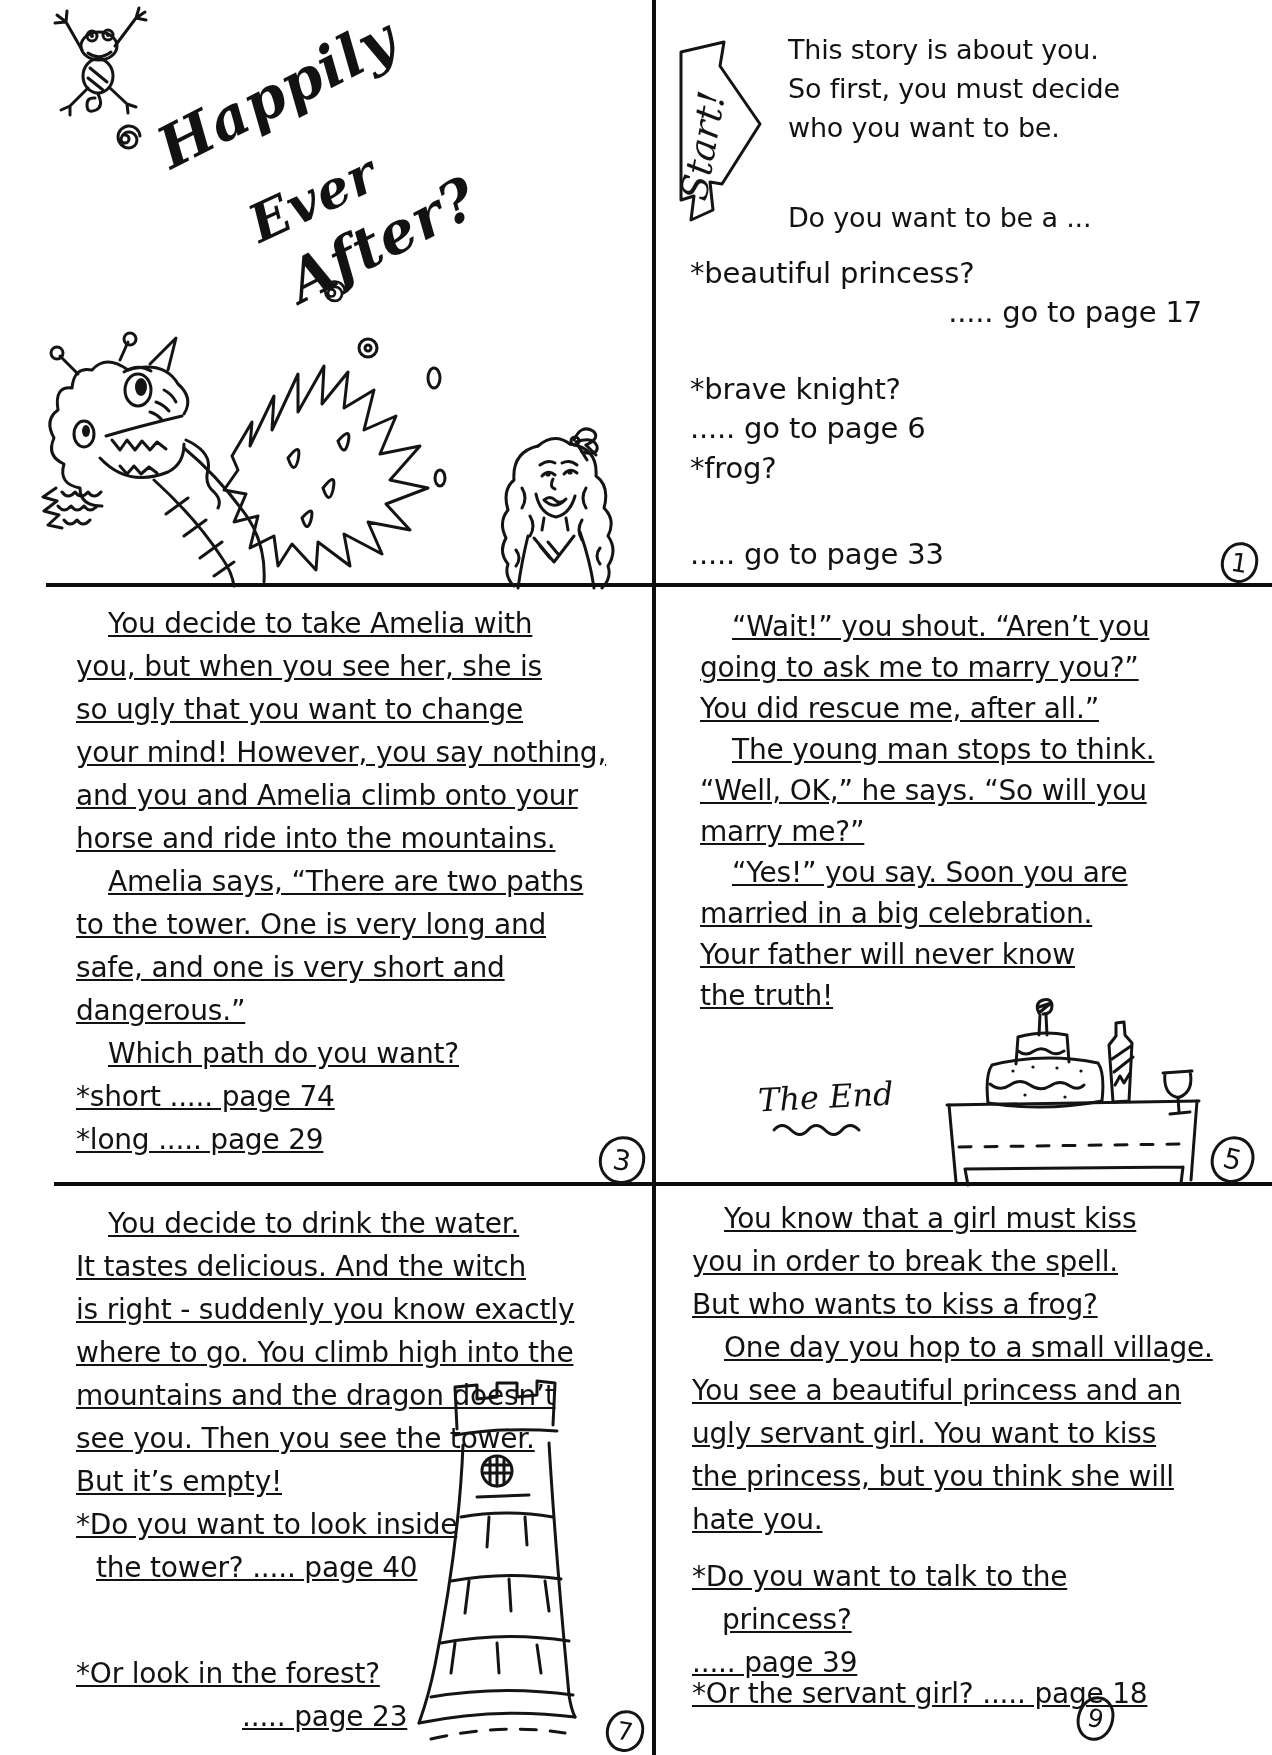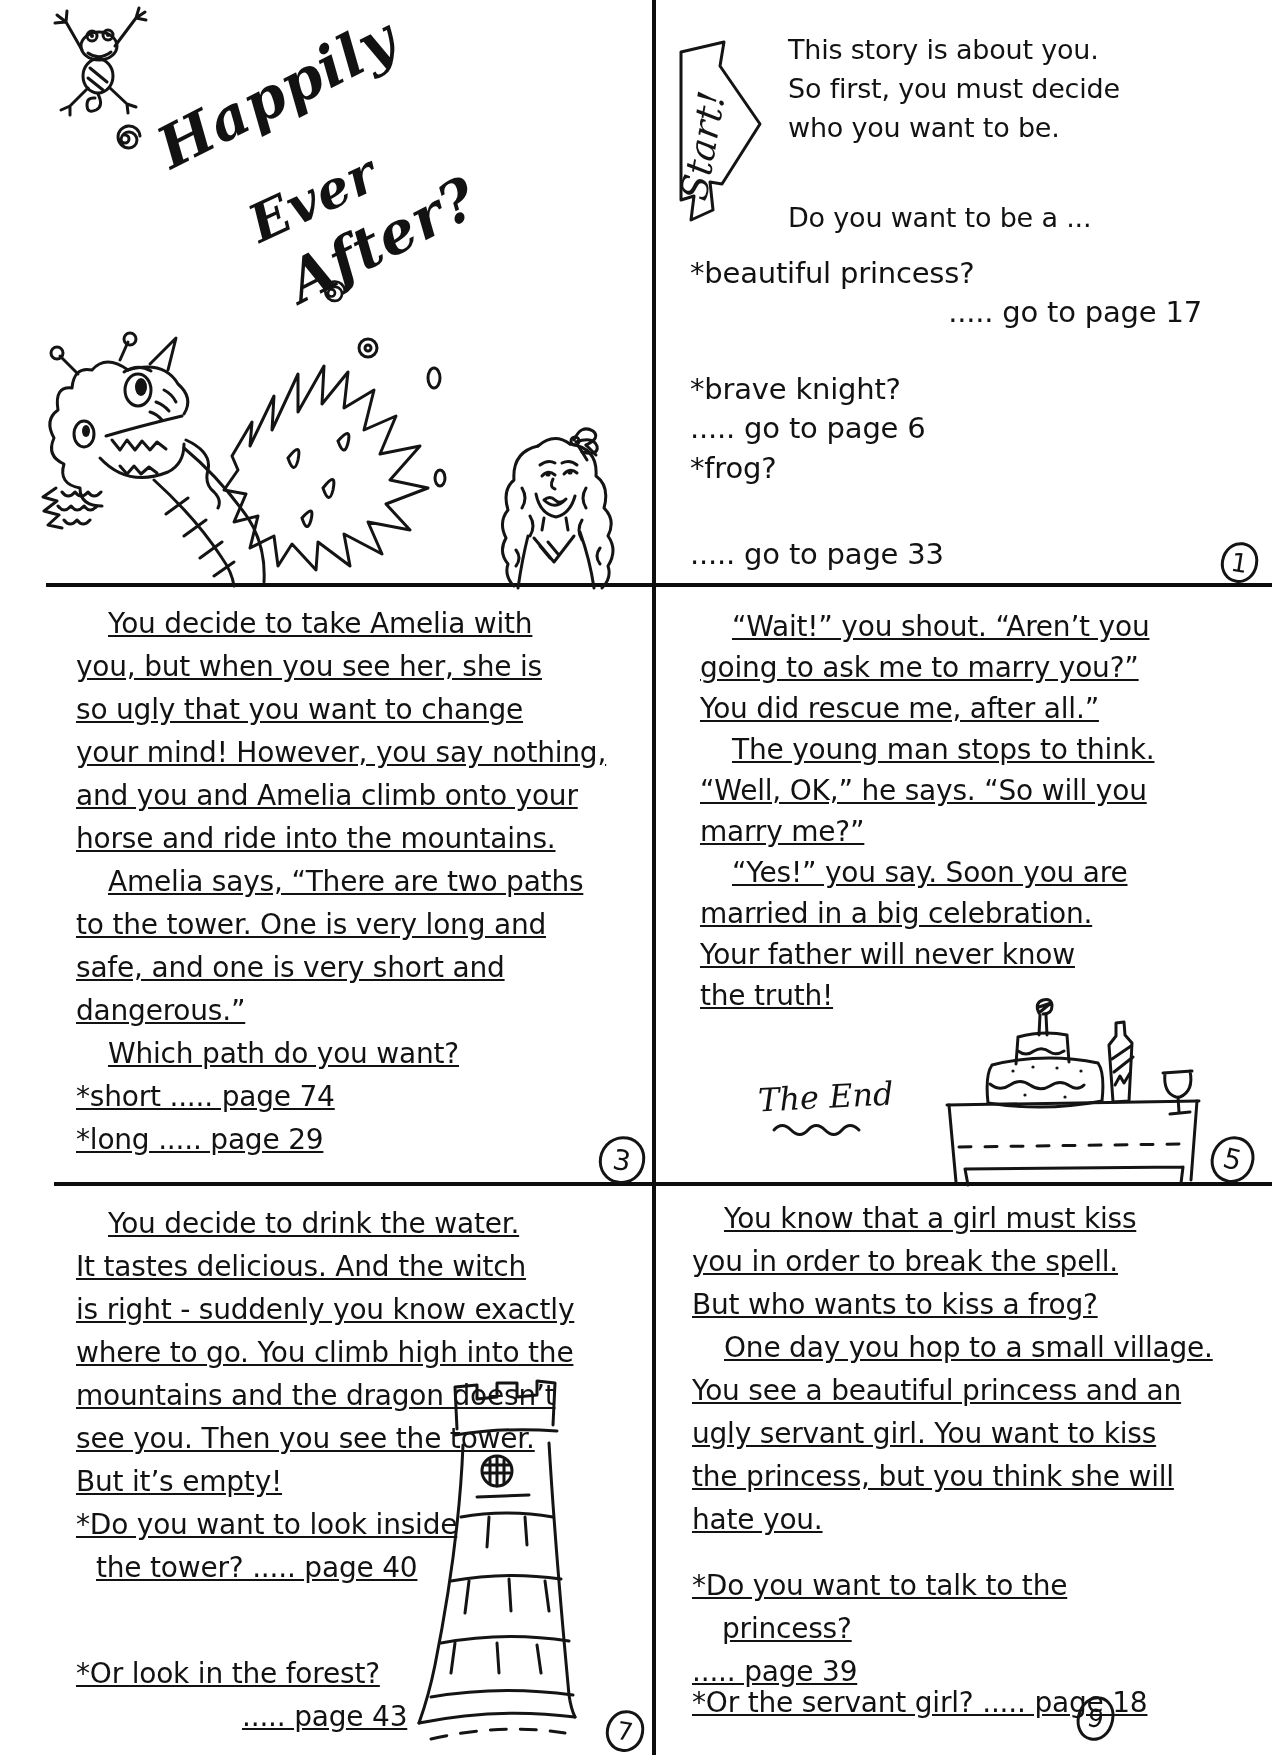--- a/index.html
+++ b/index.html
@@ -233,21 +233,21 @@
     <div class="ind">You decide to drink the water.</div>
     <div>It tastes delicious. And the witch</div>
     <div>is right - suddenly you know exactly</div>
     <div>where to go. You climb high into the</div>
     <div>mountains and the dragon doesn’t</div>
     <div>see you. Then you see the tower.</div>
     <div>But it’s empty!</div>
     <div>*Do you want to look inside</div>
     <div style="padding-left:20px;">the tower? ..... page 40</div>
     <div style="margin-top:63px;">*Or look in the forest?</div>
-    <div style="padding-left:166px;">..... page 43</div>
+    <div style="padding-left:166px;">..... page 23</div>
   </div>
 
   <svg style="left:405px;top:1365px;" width="178" height="385" viewBox="0 0 178 385">
     <path d="M52,64 L50,22 L72,20 L72,34 L92,32 L92,18 L112,18 L112,32 L132,30 L132,16 L150,18 L148,60" stroke-width="2.8"></path>
     <path d="M50,70 Q100,62 152,66" stroke-width="2.4"></path>
     <path d="M58,80 Q54,180 30,300 Q24,330 14,358" stroke-width="2.8"></path>
     <path d="M144,78 Q150,180 164,330 Q166,344 170,352" stroke-width="2.8"></path>
     <path d="M14,358 Q92,342 170,352" stroke-width="2.4"></path>
     <path d="M26,374 Q95,358 160,368" stroke-width="2" stroke-dasharray="16 14"></path>
     <circle cx="92" cy="106" r="15" stroke-width="2.6"></circle>
@@ -263,21 +263,21 @@
 
   <div class="tb r43 fs28" style="left:692px;top:1197px;width:516px;">
     <div class="ind">You know that a girl must kiss</div>
     <div>you in order to break the spell.</div>
     <div>But who wants to kiss a frog?</div>
     <div class="ind">One day you hop to a small village.</div>
     <div>You see a beautiful princess and an</div>
     <div>ugly servant girl. You want to kiss</div>
     <div>the princess, but you think she will</div>
     <div>hate you.</div>
-    <div style="margin-top:23px;">*Do you want to talk to the</div>
+    <div style="margin-top:14px;">*Do you want to talk to the</div>
     <div class="flexrow" style="width:504px;">
       <span style="padding-left:30px;">princess?</span>
         <span>..... page 39</span>
     </div>
     <div style="margin-top:31px;">*Or the servant girl? ..... page 18</div>
   </div>
 
   <div class="pgnum" style="left:1077px;top:1696px;width:31px;height:39px;font-size:25px;transform:rotate(12deg);">
       <span>9</span>
     </div>

